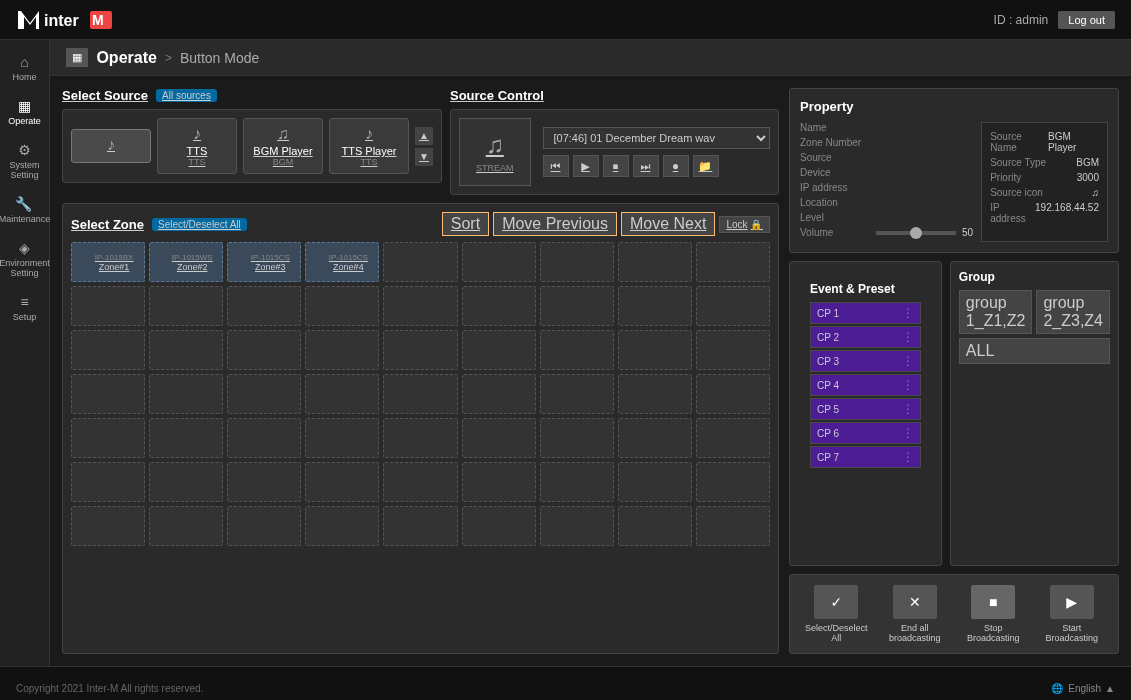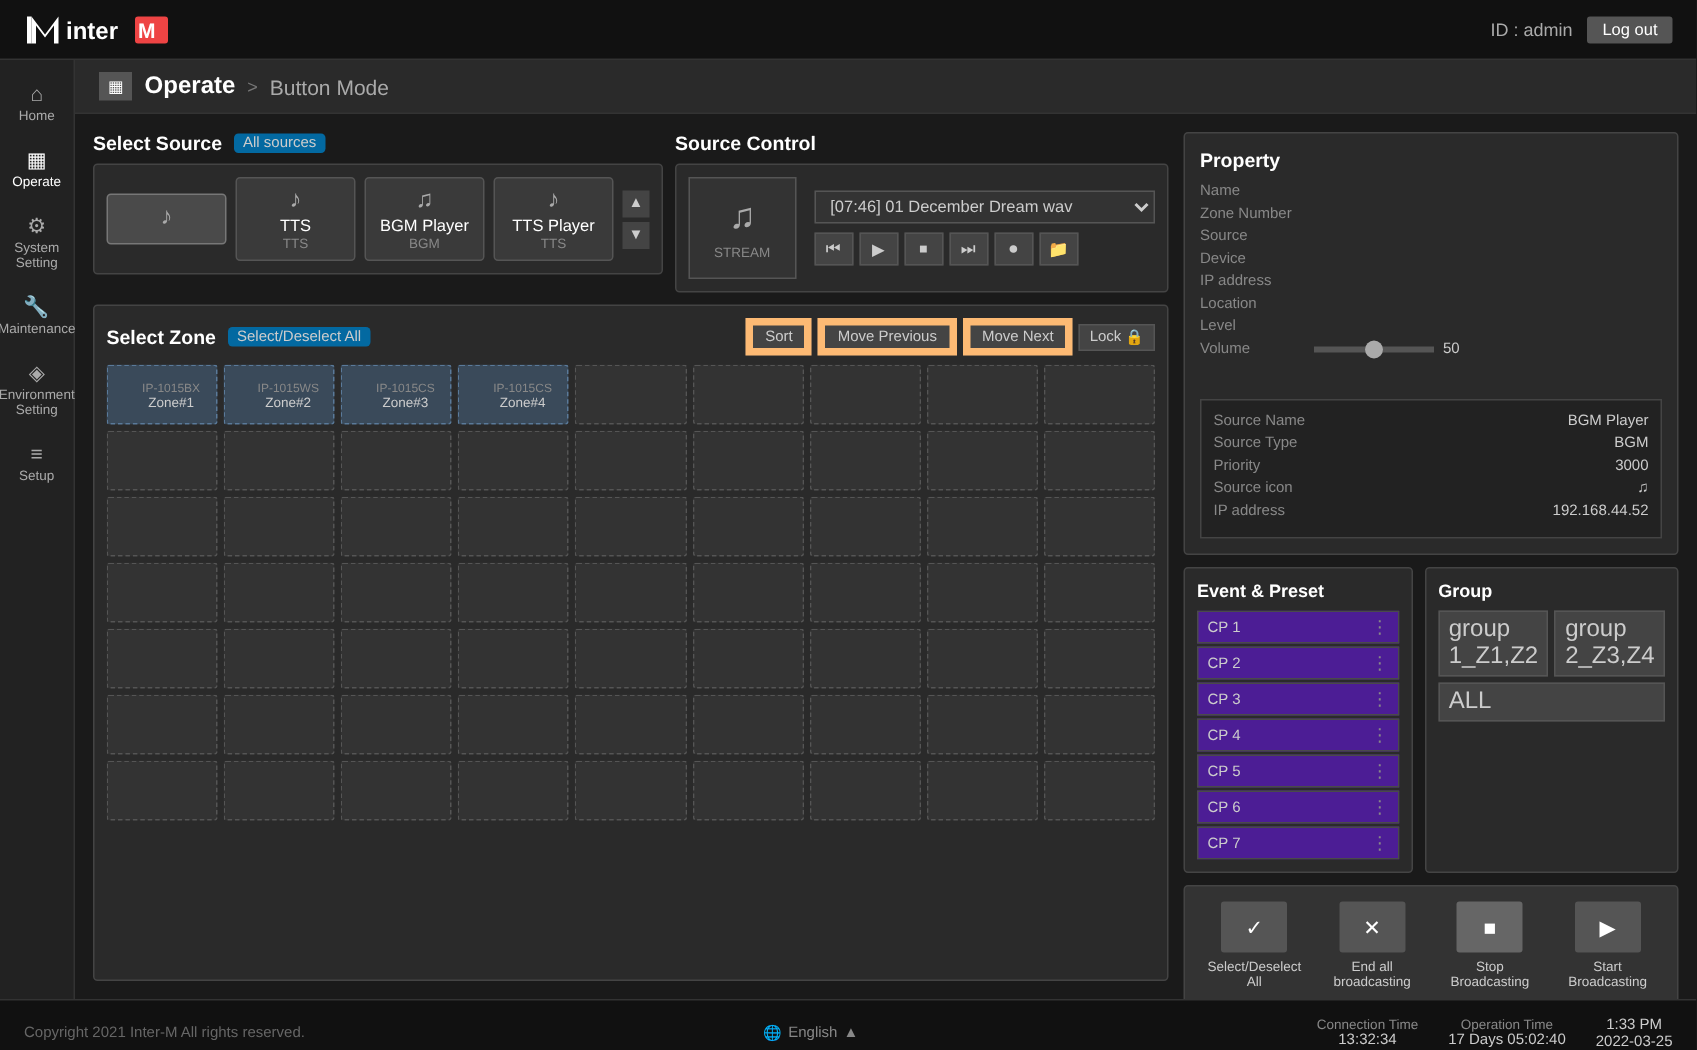--- a/index.html
+++ b/index.html
@@ -27,21 +27,21 @@
     .page-header { background: #2a2a2a; padding: 8px 16px; display: flex; align-items: center; gap: 8px; border-bottom: 1px solid #333; }
     .page-header-icon { background: #555; padding: 3px 6px; color: #fff; font-size: 11px; }
     .page-title { color: #fff; font-size: 16px; font-weight: bold; }
     .breadcrumb-sep { color: #777; }
     .breadcrumb-sub { color: #aaa; font-size: 14px; }
 
     
     .content-area { display: flex; flex: 1; overflow: hidden; padding: 12px; gap: 10px; }
 
     
-    .left-panel { display: flex; flex-direction: column; gap: 8px; flex: 1; min-width: 0; }
+    .left-panel { display: flex; flex-direction: column; gap: 8px; flex: 1; min-width: 0; text-decoration: underline; }
 
     
     .section-header { display: flex; align-items: center; gap: 8px; margin-bottom: 6px; }
     .section-title { color: #fff; font-size: 13px; font-weight: bold; }
     .section-badge { background: #0369a1; color: #ccc; font-size: 10px; padding: 1px 6px; border-radius: 3px; }
 
     .source-panel { background: #2a2a2a; border: 1px solid #444; border-radius: 3px; padding: 8px; }
     .source-items { display: flex; gap: 6px; align-items: center; }
     .source-item { background: #3a3a3a; border: 1px solid #555; border-radius: 3px; padding: 6px 8px; text-align: center; min-width: 80px; cursor: pointer; position: relative; }
     .source-item-icon { font-size: 16px; color: #aaa; margin-bottom: 2px; }
@@ -63,48 +63,48 @@
 
     
     .top-row { display: flex; gap: 8px; }
     .source-section { flex: 1; }
     .source-control-section { flex: 1; }
 
     
     .zone-panel { background: #2a2a2a; border: 1px solid #444; border-radius: 3px; padding: 8px; flex: 1; }
     .zone-header { display: flex; align-items: center; gap: 8px; margin-bottom: 6px; }
     .zone-toolbar { display: flex; gap: 4px; margin-left: auto; align-items: center; }
-    .zone-btn { background: #444; border: 5px solid #fdba74; color: #ccc; padding: 2px 8px; cursor: pointer; font-size: 10px; }
+    .zone-btn { background: #444; border: 1px solid #fdba74; color: #ccc; padding: 2px 8px; cursor: pointer; font-size: 16px; }
     .lock-btn { background: #444; border: 1px solid #555; color: #ccc; padding: 2px 6px; cursor: pointer; font-size: 10px; display: flex; align-items: center; gap: 3px; }
     .zone-grid { display: grid; grid-template-columns: repeat(9, 1fr); gap: 4px; }
     .zone-item { background: #333; border: 1px dashed #555; border-radius: 2px; padding: 4px; text-align: center; cursor: pointer; min-height: 40px; display: flex; flex-direction: column; align-items: center; justify-content: center; }
     .zone-item.active { background: #3a4a5a; border-color: #5a7a9a; padding-left: 16px; }
     .zone-item-id { font-size: 8px; color: #888; }
     .zone-item-name { font-size: 9px; color: #ccc; }
 
     
     .right-panel { width: 330px; display: flex; flex-direction: column; gap: 8px; }
     .property-panel { background: #2a2a2a; border: 1px solid #444; border-radius: 3px; padding: 10px; }
     .property-title { color: #fff; font-size: 13px; font-weight: bold; margin-bottom: 8px; }
-    .property-inner { display: flex; gap: 24px; flex-direction: column; }
+    .property-inner { display: flex; gap: 8px; }
     .property-left { flex: 1; }
     .property-right { flex: 1; background: #222; border: 1px solid #444; padding: 8px; }
     .prop-row { display: flex; align-items: center; margin-bottom: 4px; }
     .prop-label { color: #888; font-size: 10px; width: 70px; }
     .prop-value { color: #ccc; font-size: 10px; }
     .volume-row { display: flex; align-items: center; gap: 6px; }
     .volume-slider { -webkit-appearance: none; appearance: none; width: 80px; height: 4px; background: #555; outline: none; }
     .volume-slider::-webkit-slider-thumb { -webkit-appearance: none; appearance: none; width: 12px; height: 12px; border-radius: 50%; background: #aaa; cursor: pointer; }
     .prop-right-row { display: flex; justify-content: space-between; margin-bottom: 4px; }
     .prop-right-label { color: #888; font-size: 10px; }
     .prop-right-value { color: #ccc; font-size: 10px; }
 
     
     .bottom-right { display: flex; gap: 8px; flex: 1; }
-    .event-panel { background: #2a2a2a; border: 1px solid #444; border-radius: 3px; padding: 8px; flex: 1; overflow: hidden; }
+    .event-panel { background: #2a2a2a; border: 1px solid #444; border-radius: 3px; padding: 20px; flex: 1; overflow: hidden; }
     .event-title { color: #fff; font-size: 12px; font-weight: bold; margin-bottom: 6px; }
     .cp-list { display: flex; flex-direction: column; gap: 2px; overflow-y: auto; max-height: 180px; }
     .cp-item { background: #4c1d95; border: 1px solid #4a4a4a; display: flex; align-items: center; justify-content: space-between; padding: 3px 6px; cursor: pointer; }
     .cp-item-label { font-size: 10px; color: #ccc; }
     .cp-item-menu { color: #888; font-size: 12px; }
 
     .group-panel { background: #2a2a2a; border: 1px solid #444; border-radius: 3px; padding: 8px; flex: 1; }
     .group-title { color: #fff; font-size: 12px; font-weight: bold; margin-bottom: 6px; }
     .group-items { display: flex; flex-direction: column; gap: 4px; }
     .group-item { background: #444; border: 1px solid #555; padding: 3px 6px; font-size: 16px; color: #ccc; cursor: pointer; }
@@ -493,27 +493,13 @@
   </div>
 </div>
 
 <div class="footer">
   <span class="footer-copy">Copyright 2021 Inter-M All rights reserved.</span>
   <div class="footer-lang">
     <span>🌐</span>
     <span>English</span>
     <span>▲</span>
   </div>
-  <div class="footer-right">
-    <div class="footer-info">
-      <div class="footer-info-label">Connection Time</div>
-      <div class="footer-info-value">13:32:34</div>
-    </div>
-    <div class="footer-info">
-      <div class="footer-info-label">Operation Time</div>
-      <div class="footer-info-value">17 Days 05:02:40</div>
-    </div>
-    <div class="footer-info">
-      <div class="footer-info-value">1:33 PM</div>
-      <div class="footer-info-value">2022-03-25</div>
-    </div>
-  </div>
 </div>
 
 </body></html>

